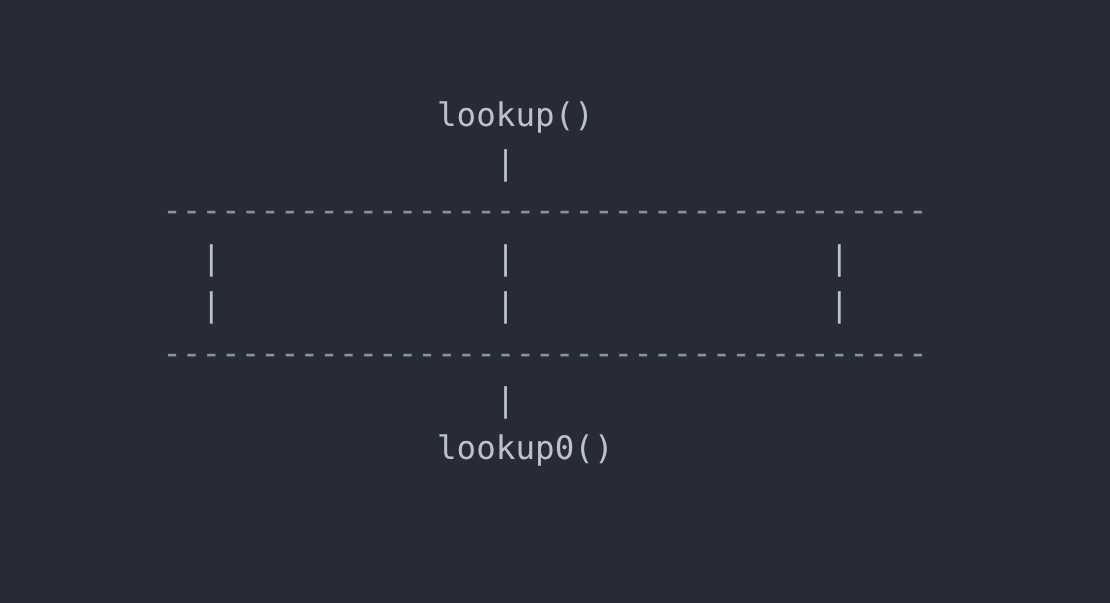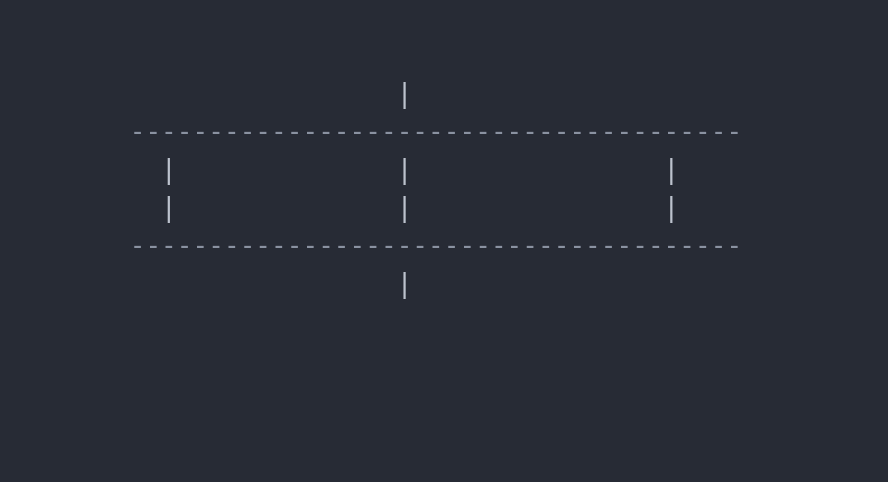--- a/index.html
+++ b/index.html
@@ -28,19 +28,21 @@
     height: 38px;
   }
   .ascii-line.dash {
     color: #8a92a1;
   }
 </style>
 </head>
 <body>
 
 <div class="ascii-canvas">
+  <div class="ascii-line">               lookup()</div>
   <div class="ascii-line">                  |</div>
   <div class="ascii-line dash"> ---------------------------------------</div>
   <div class="ascii-line">   |              |                |</div>
   <div class="ascii-line">   |              |                |</div>
   <div class="ascii-line dash"> ---------------------------------------</div>
   <div class="ascii-line">                  |</div>
+  <div class="ascii-line">               lookup0()</div>
 </div>
 
 </body></html>

